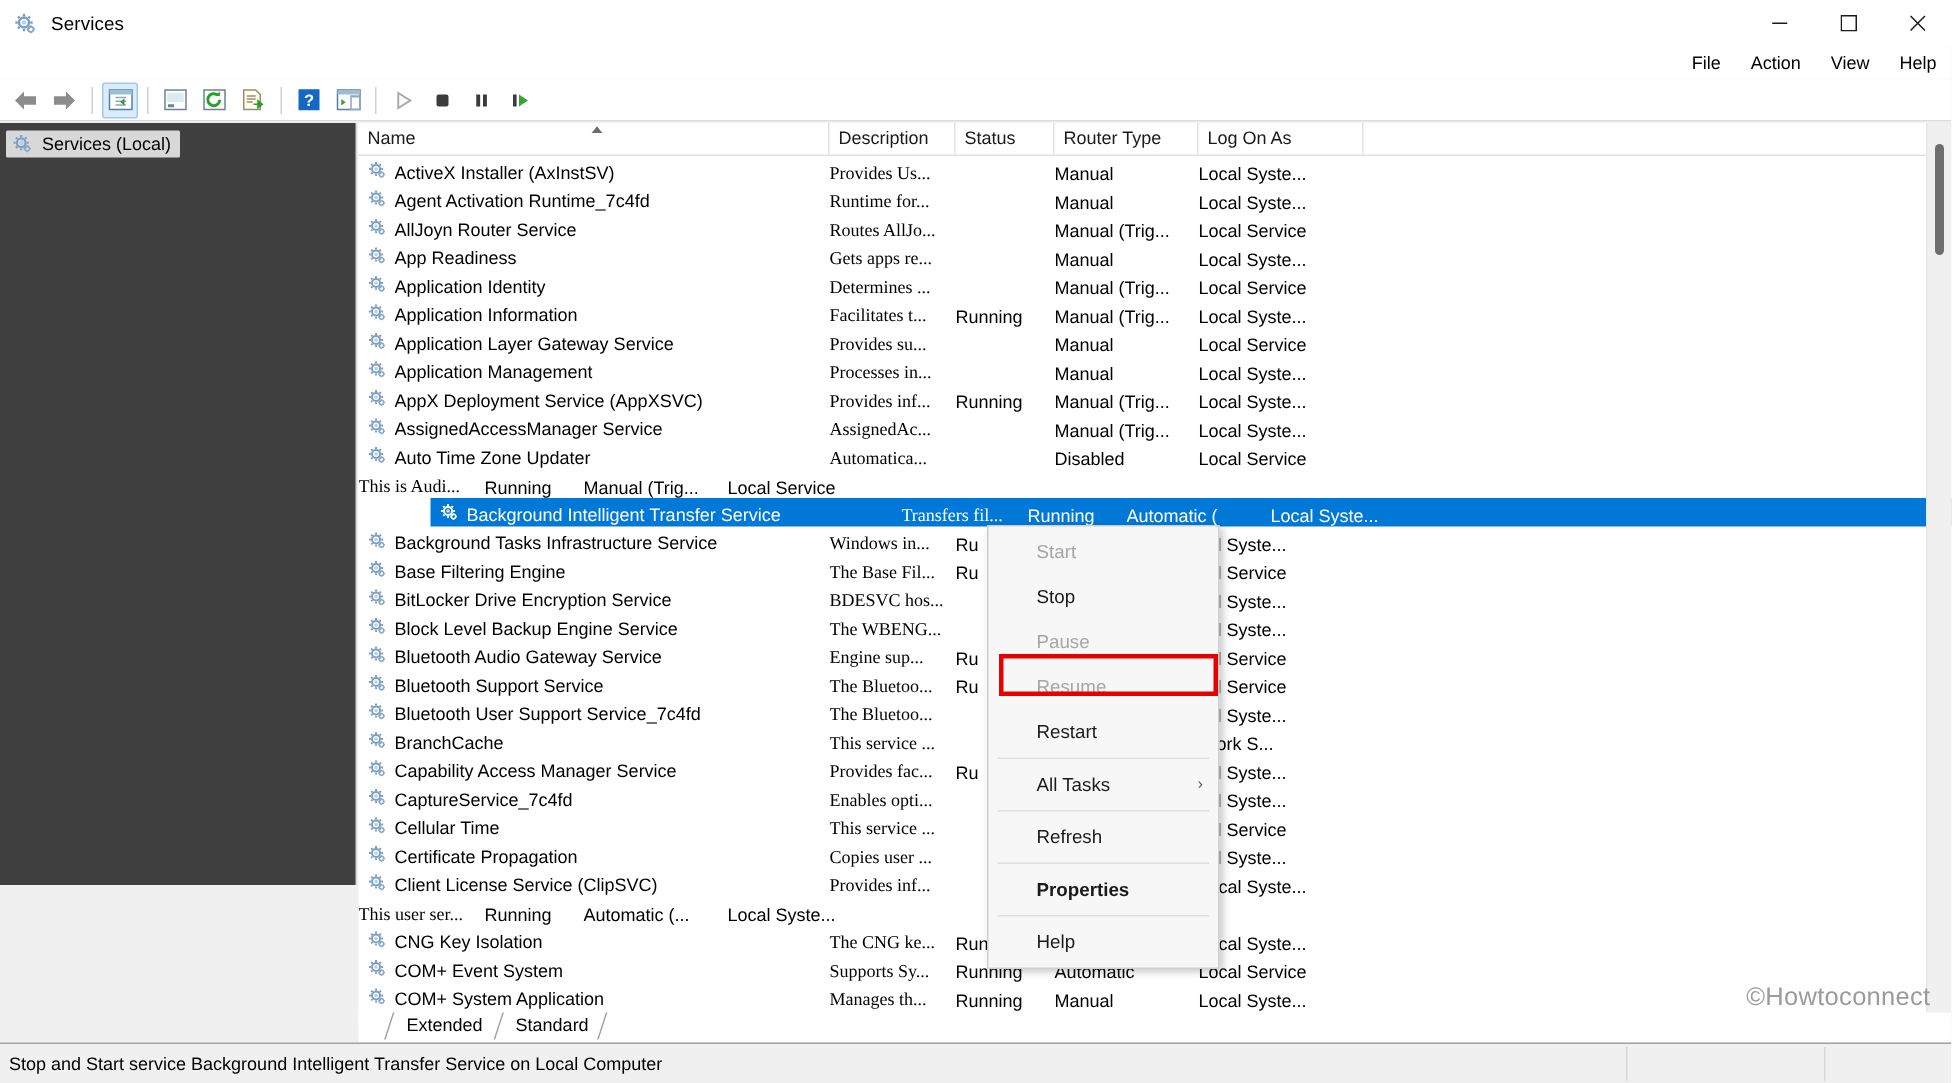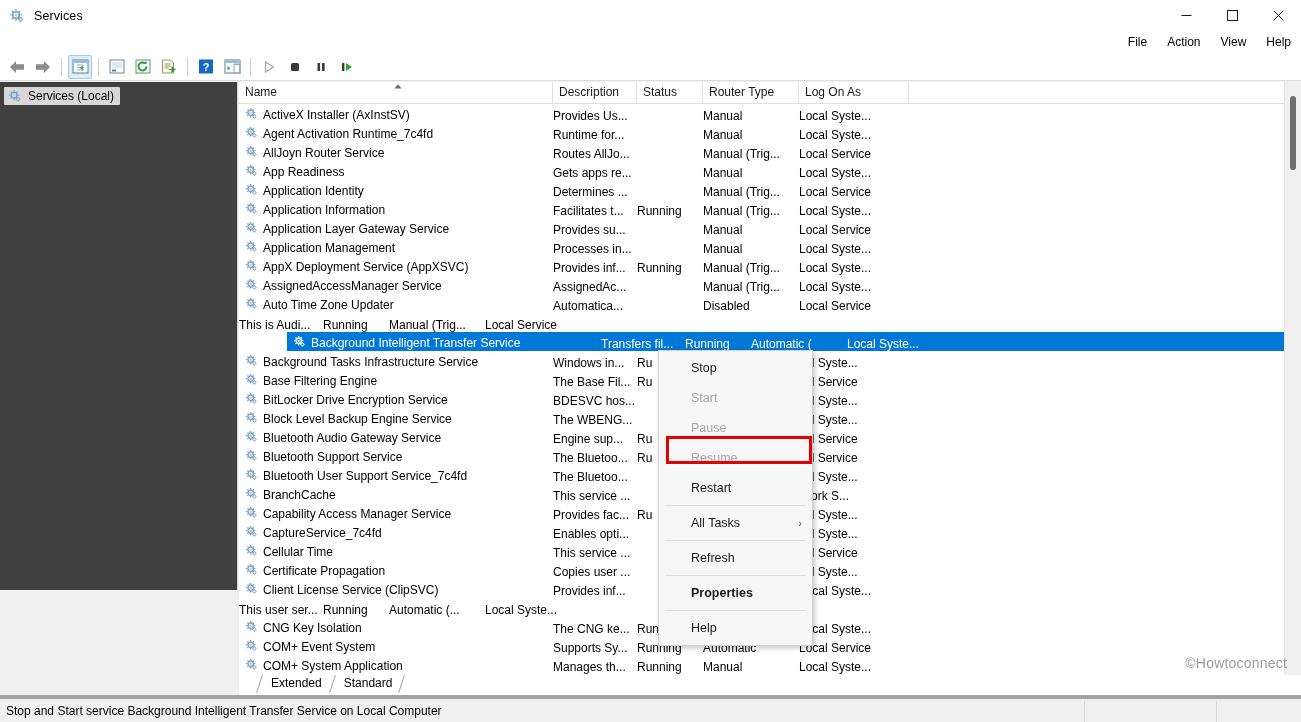--- a/index.html
+++ b/index.html
@@ -91,21 +91,21 @@
     color: #6d6d6d; font-size: 9px; text-align: center; line-height: 9px;
   }
 
   .rows { position: relative; height: 580px; overflow: hidden; }
   .row {
     display: flex; height: 19px; align-items: flex-end;
     font-size: 12px; color: #000; white-space: nowrap;
   }
   .row.selected { background: #0078d7; color: #ffffff; margin-left: 48px; }
   .c-name { width: 314px; display: flex; align-items: center; gap: 5px; padding-left: 6px; overflow: hidden; }
-  .c-desc { width: 84px; padding-left: 0px; overflow: hidden; }
+  .c-desc { width: 84px; padding-left: 0px; overflow: hidden; font-family: Liberation Serif, serif; }
   .c-stat { width: 66px; overflow: hidden; }
   .c-start { width: 96px; overflow: hidden; }
   .c-logon { width: 110px; overflow: hidden; }
   .nm { overflow: hidden; text-overflow: clip; }
 
   
   .vscroll {
     position: absolute; right: 0; top: 82px; width: 17px; height: 602px;
     background: #f0f0f0; border-left: 1px solid #e6e6e6;
   }
@@ -128,30 +128,30 @@
     border-left: 1px solid #a0a0a0; transform: skewX(-18deg);
   }
   .tab.last::after {
     content: ""; position: absolute; right: 0px; top: 0; width: 10px; height: 18px;
     border-right: 1px solid #a0a0a0; transform: skewX(-18deg);
   }
 
   
   .statusbar {
     position: absolute; left: 0; top: 695px; width: 1301px; height: 27px;
-    background: #f0f0f0; border-top: 4px solid #a3a3a3;
+    background: #f0f0f0; border-top: 1px solid #a3a3a3;
     display: flex; align-items: center;
   }
   .status-text { padding-left: 6px; font-size: 12px; color: #000; }
   .status-sep { position: absolute; top: 2px; width: 1px; height: 23px; background: #d8d8d8; }
 
   
   .watermark {
     position: absolute; right: 14px; top: 655px;
-    font-size: 14px; color: #9b9b9b; letter-spacing: .2px;
+    font-size: 17px; color: #9b9b9b; letter-spacing: .2px;
   }
 
   
   .ctxmenu {
     position: absolute; left: 658px; top: 350px; width: 155px;
     background: #f7f7f7; border: 1px solid #cfcfcf;
     box-shadow: 2px 2px 5px rgba(0,0,0,.22);
     padding: 2px 0;
   }
   .ctxitem {
@@ -919,22 +919,22 @@
 
   <div class="watermark">©Howtoconnect</div>
 
   <div class="statusbar">
     <span class="status-text">Stop and Start service Background Intelligent Transfer Service on Local Computer</span>
     <span class="status-sep" style="left:1084px"></span>
     <span class="status-sep" style="left:1216px"></span>
   </div>
 
   <div class="ctxmenu" id="ctxmenu">
+      <div class="ctxitem disabled"><span>Start</span></div>
       <div class="ctxitem"><span>Stop</span></div>
-      <div class="ctxitem disabled"><span>Start</span></div>
       <div class="ctxitem disabled"><span>Pause</span></div>
       <div class="ctxitem disabled"><span>Resume</span></div>
       <div class="ctxitem"><span>Restart</span></div>
       <div class="ctxsep"></div>
       <div class="ctxitem"><span>All Tasks</span><span class="ctxarrow">›</span></div>
       <div class="ctxsep"></div>
       <div class="ctxitem"><span>Refresh</span></div>
       <div class="ctxsep"></div>
       <div class="ctxitem bold"><span>Properties</span></div>
       <div class="ctxsep"></div>

